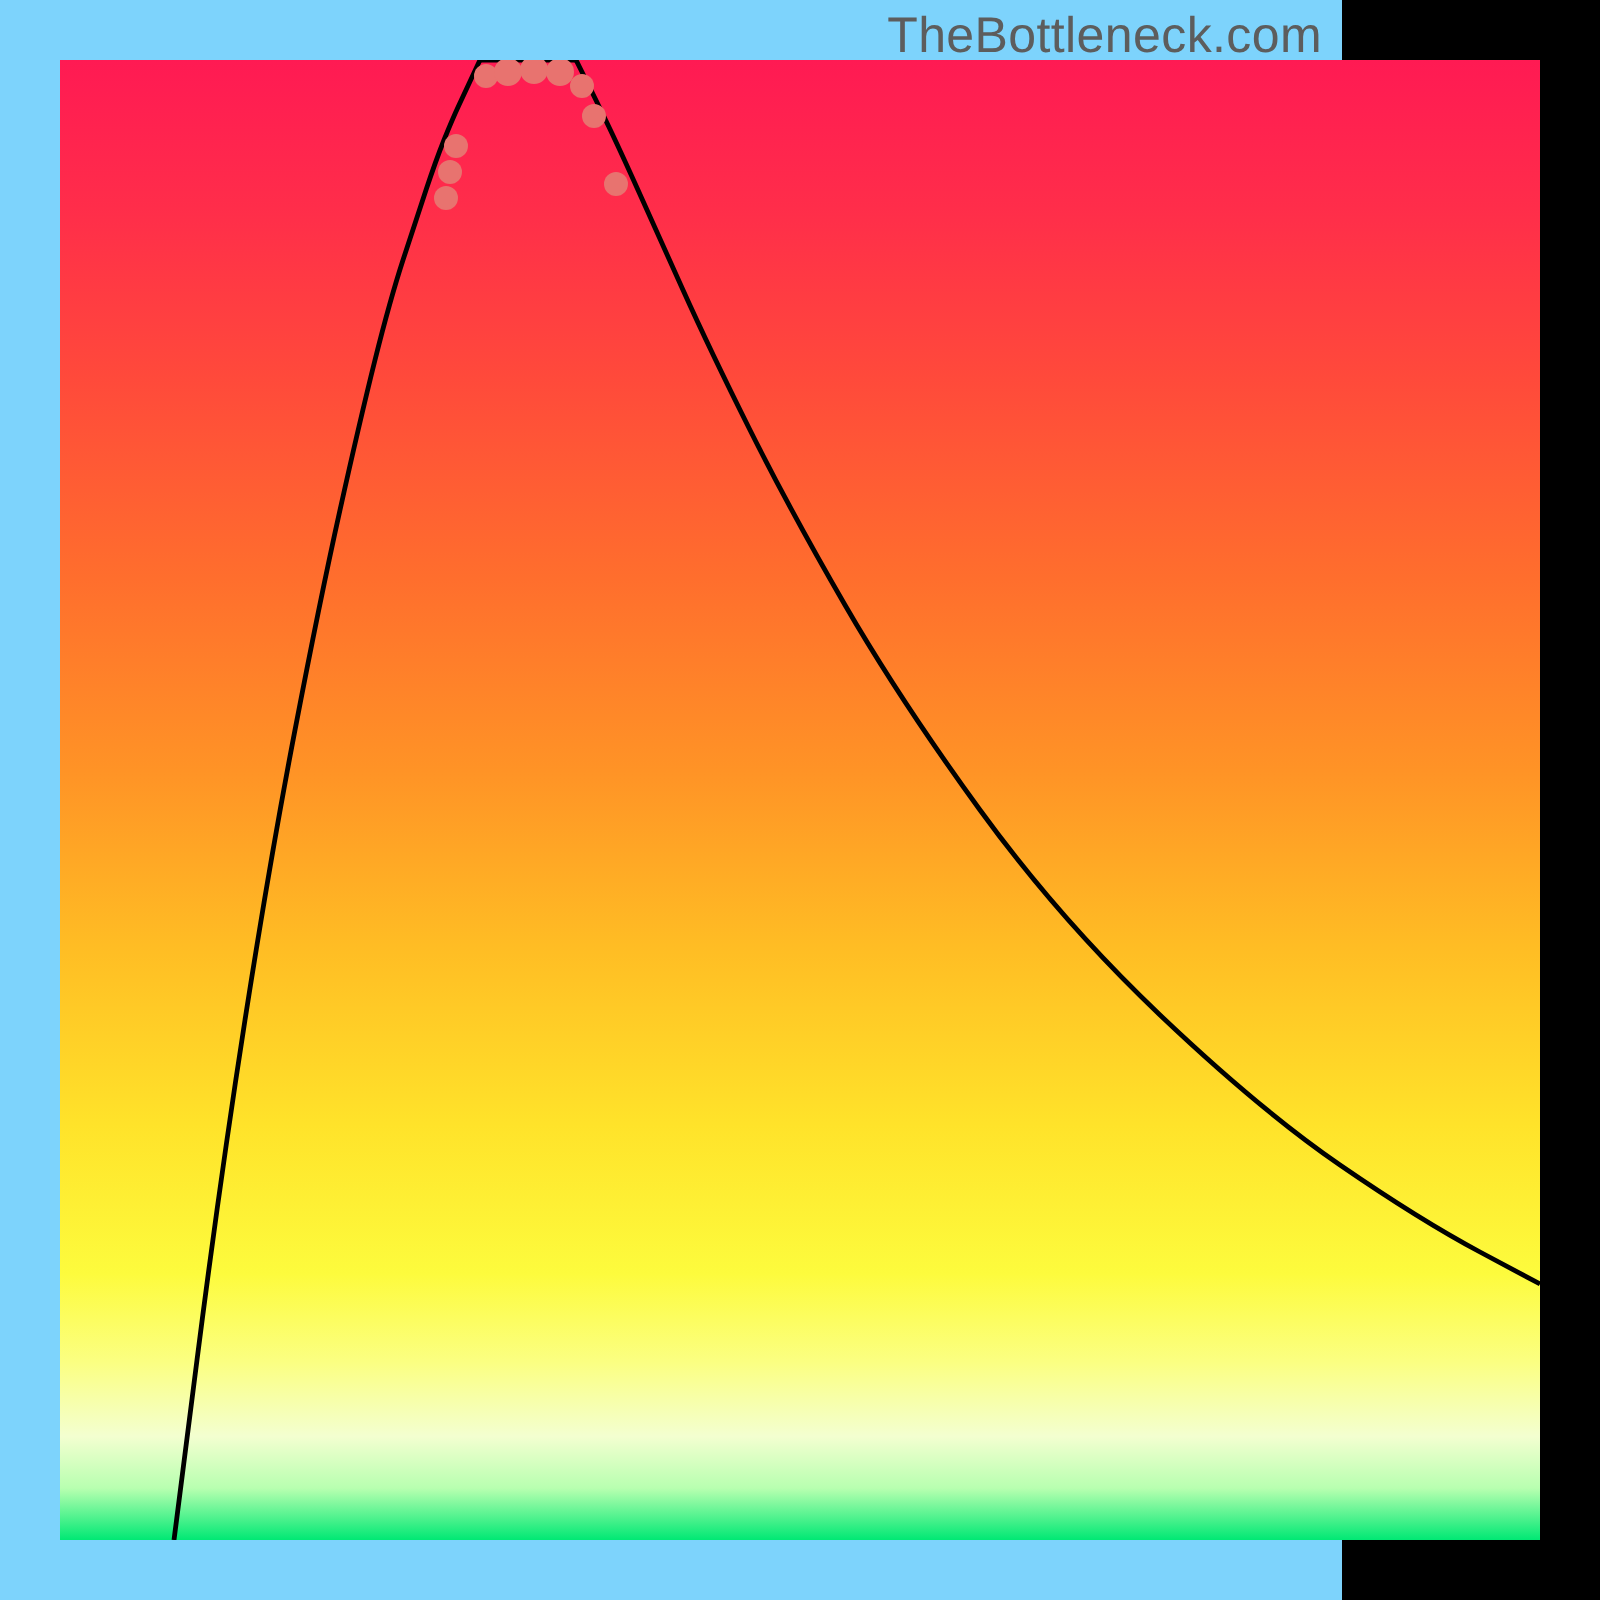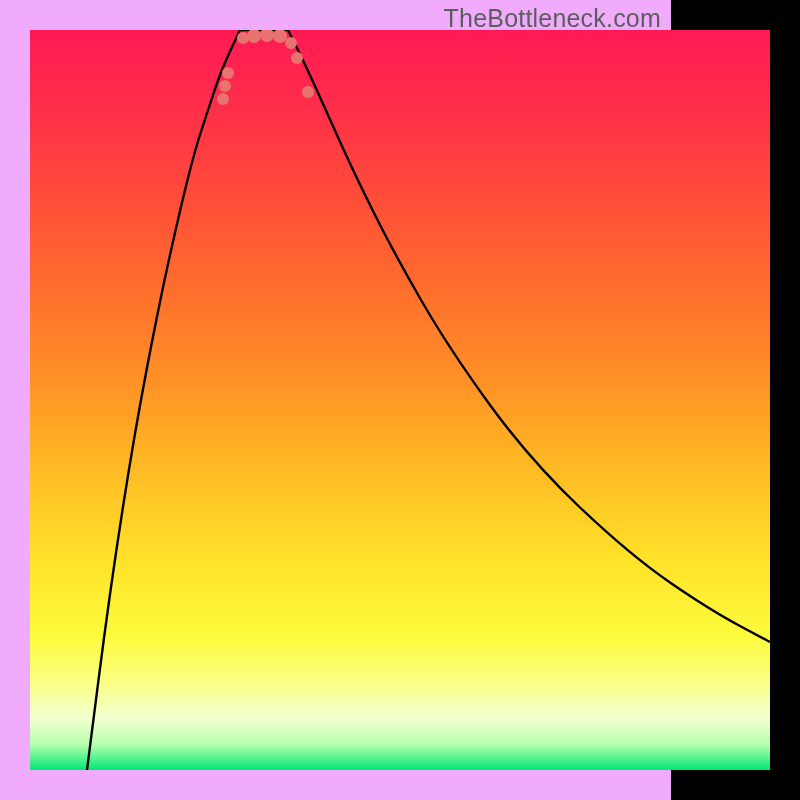--- a/index.html
+++ b/index.html
@@ -8,21 +8,21 @@
     width: 800px;
     height: 800px;
     overflow: hidden;
     background: #000;
     font-family: Arial, Helvetica, sans-serif;
   }
   .frame {
     position: relative;
     width: 671px;
     height: 800px;
-    background: #f0abfc;
+    background: #7dd3fc;
   }
   .plot-area {
     position: absolute;
     left: 30px;
     top: 30px;
     width: 740px;
     height: 740px;
     overflow: hidden;
   }
   .gradient {

